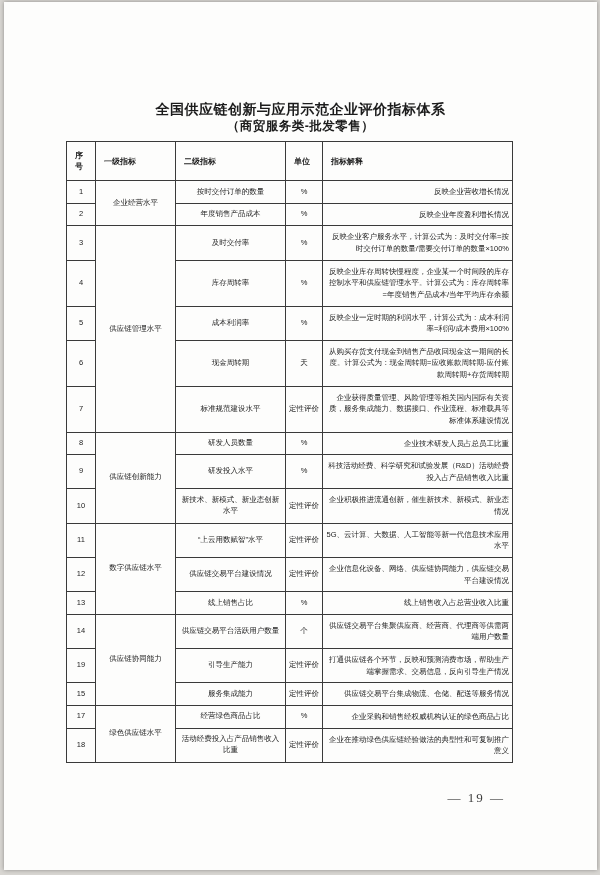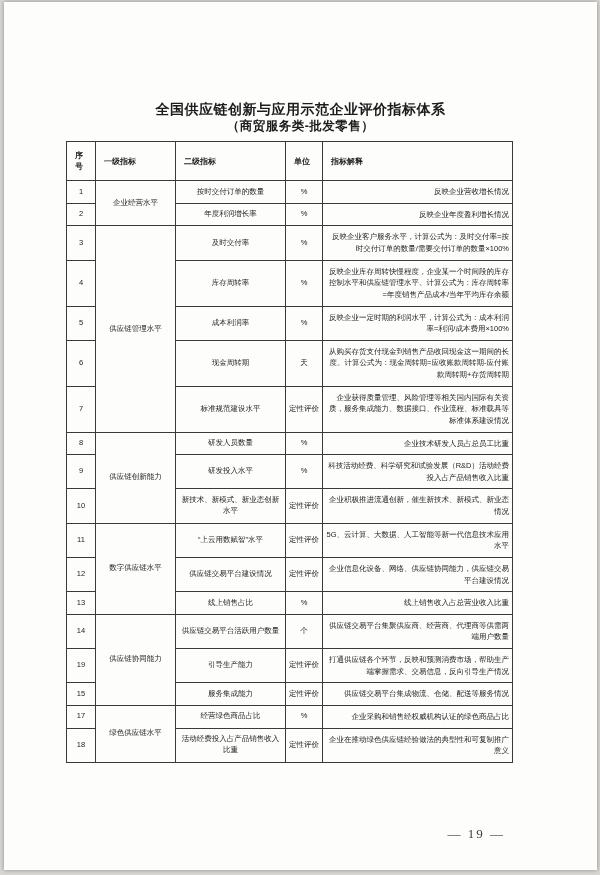--- a/index.html
+++ b/index.html
@@ -61,21 +61,21 @@
   }
   td.cell-ex{
     text-align:right;
     line-height:1.55;
     padding:4px 4px;
   }
   td.cell-no{font-size:8px;}
   .pageno{
     position:absolute;
     right:92px;
-    top:824px;
+    top:788px;
     font-family:"Liberation Serif","DejaVu Serif",serif;
     font-size:13px;
     color:#3d3d3d;
     letter-spacing:2px;
   }
 </style>
 </head>
 <body>
 
 <div class="page">
@@ -105,21 +105,21 @@
     <tbody>
       <tr>
         <td class="cell-no">1</td>
         <td class="cell-group" rowspan="2">企业经营水平</td>
         <td class="cell-ind">按时交付订单的数量</td>
         <td class="cell-unit">%</td>
         <td class="cell-ex">反映企业营收增长情况</td>
       </tr>
       <tr>
         <td class="cell-no">2</td>
-        <td class="cell-ind">年度利润增长率</td>
+        <td class="cell-ind">年度销售产品成本</td>
         <td class="cell-unit">%</td>
         <td class="cell-ex">反映企业年度盈利增长情况</td>
       </tr>
       <tr>
         <td class="cell-no">3</td>
         <td class="cell-group" rowspan="5">供应链管理水平</td>
         <td class="cell-ind">及时交付率</td>
         <td class="cell-unit">%</td>
         <td class="cell-ex">反映企业客户服务水平，计算公式为：及时交付率=按时交付订单的数量/需要交付订单的数量×100%</td>
       </tr>

